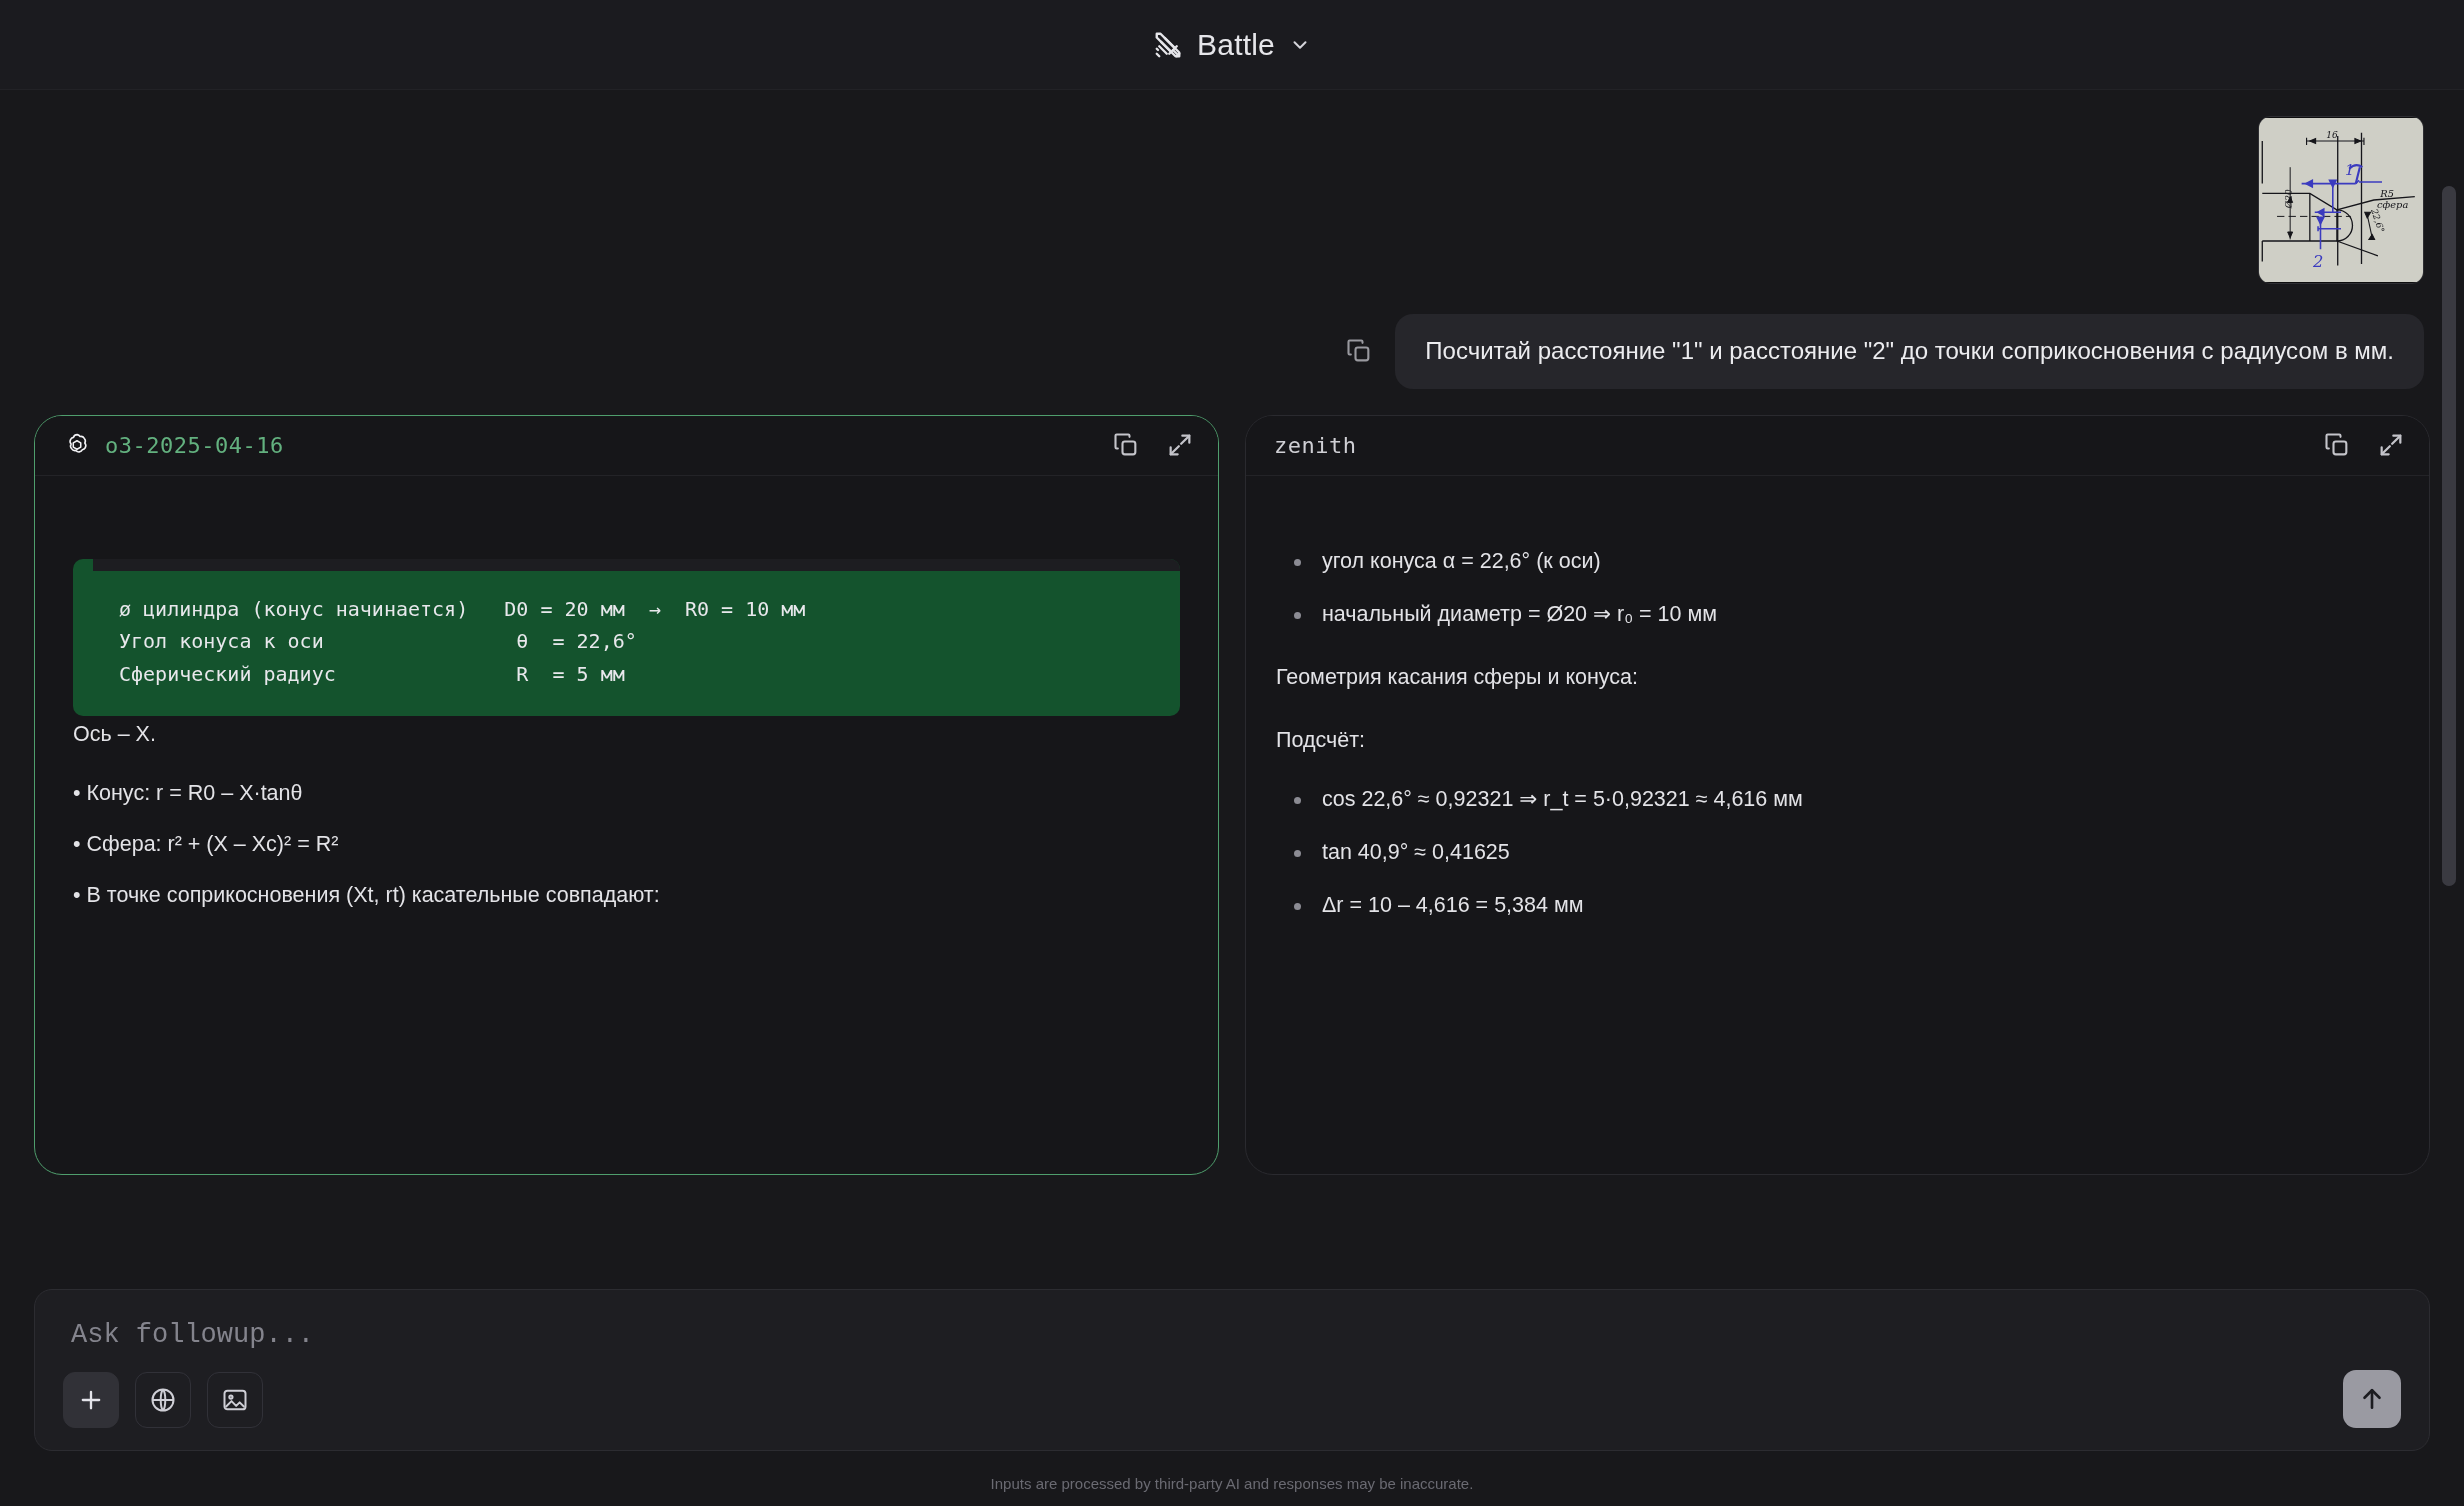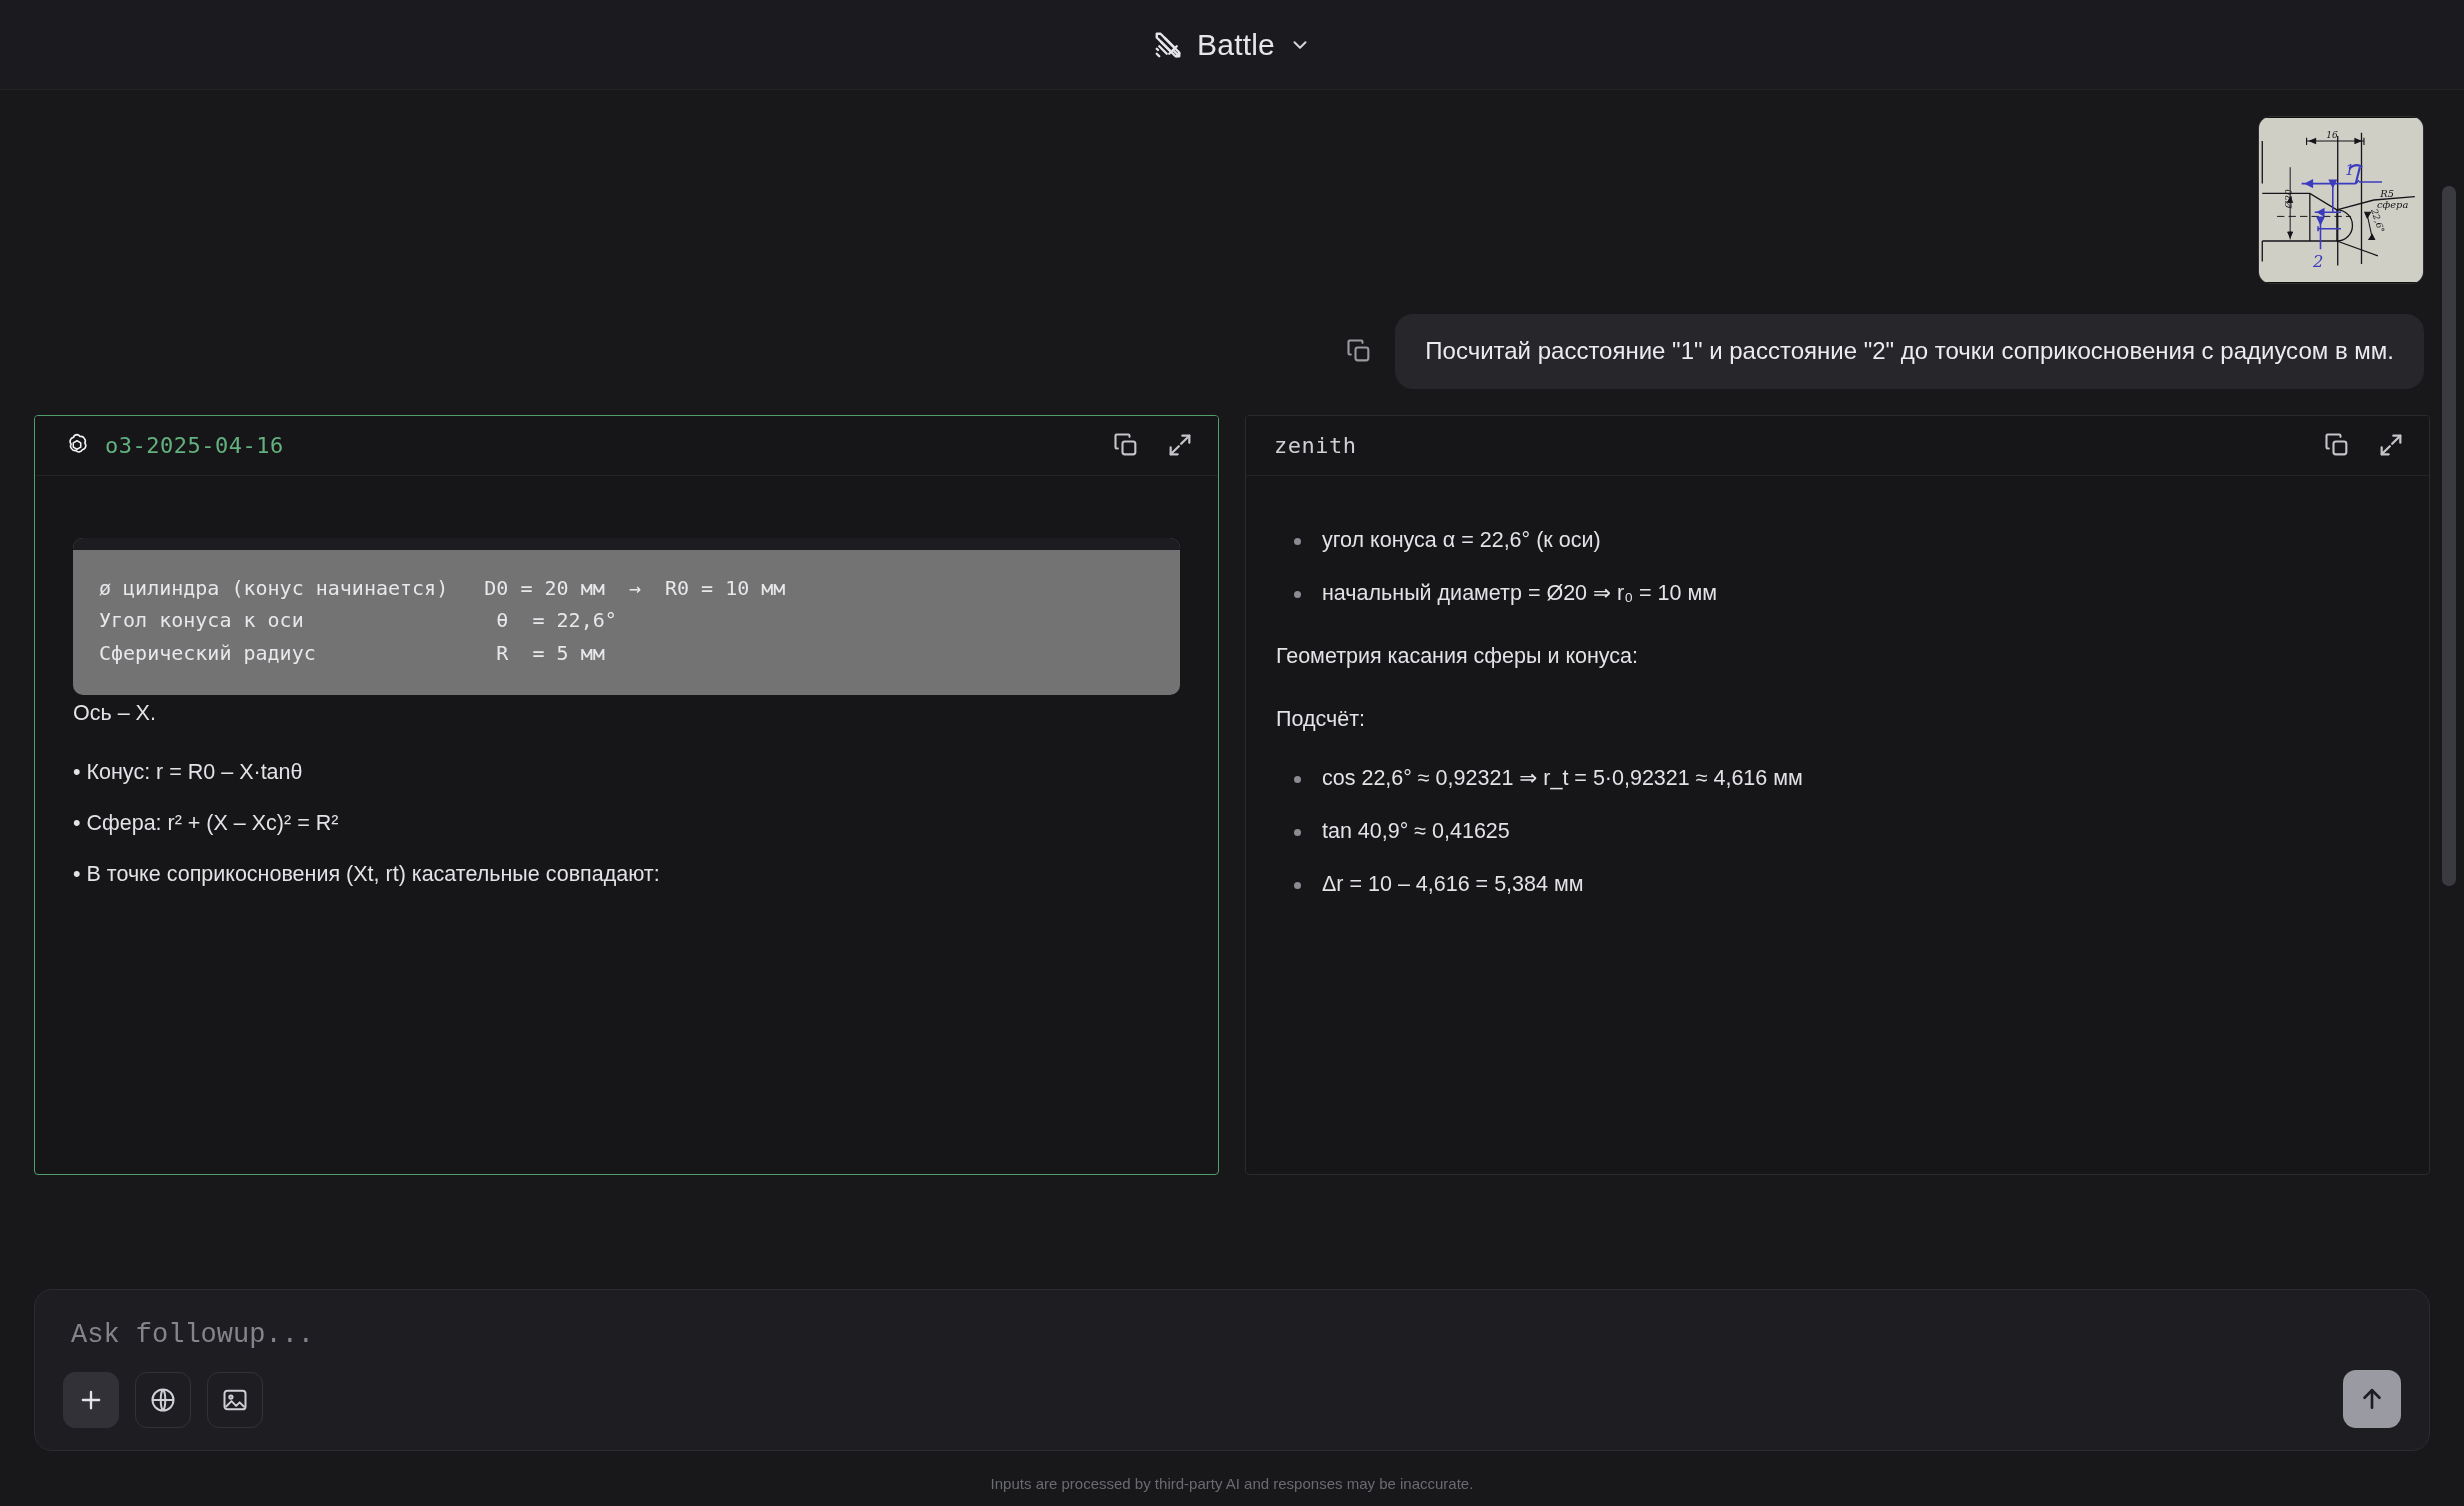--- a/index.html
+++ b/index.html
@@ -76,24 +76,25 @@
   
   .panels {
     display: flex; gap: 26px;
     margin-top: 26px;
     height: 760px;
   }
   .panel {
     flex: 1 1 0;
     background: #161619;
     border: 1px solid #2a2a2f;
-    border-radius: 4px;
+    border-radius: 28px;
     display: flex; flex-direction: column;
     overflow: hidden;
     position: relative;
+    gap: 21px;
   }
   .panel.winner {
     border-color: #4f9e6d;
   }
   .panel-head {
     height: 60px; flex: 0 0 60px;
     display: flex; align-items: center;
     padding: 0 24px 0 28px;
     border-bottom: 1px solid #232327;
     background: #161619;
@@ -115,24 +116,25 @@
     overflow: hidden;
     color: #e3e3e7;
     font-size: 21.5px;
     line-height: 1.72;
     margin-top: 46px;
   }
   .panel-body.rightpad { padding: 0 30px 0 30px; }
 
   
   .codeblock {
-    background: #737373;
+    background: #14532d;
     border-radius: 10px;
     margin: 0 8px 0 8px;
     overflow: hidden;
+    padding-left: 20px;
   }
   .code-topbar { height: 12px; background: #1d1d21; }
   .code-inner {
     padding: 22px 26px 26px 26px;
     font-family: "DejaVu Sans Mono", monospace;
     font-size: 20px;
     line-height: 1.62;
     color: #e8e8ec;
     white-space: pre;
   }

